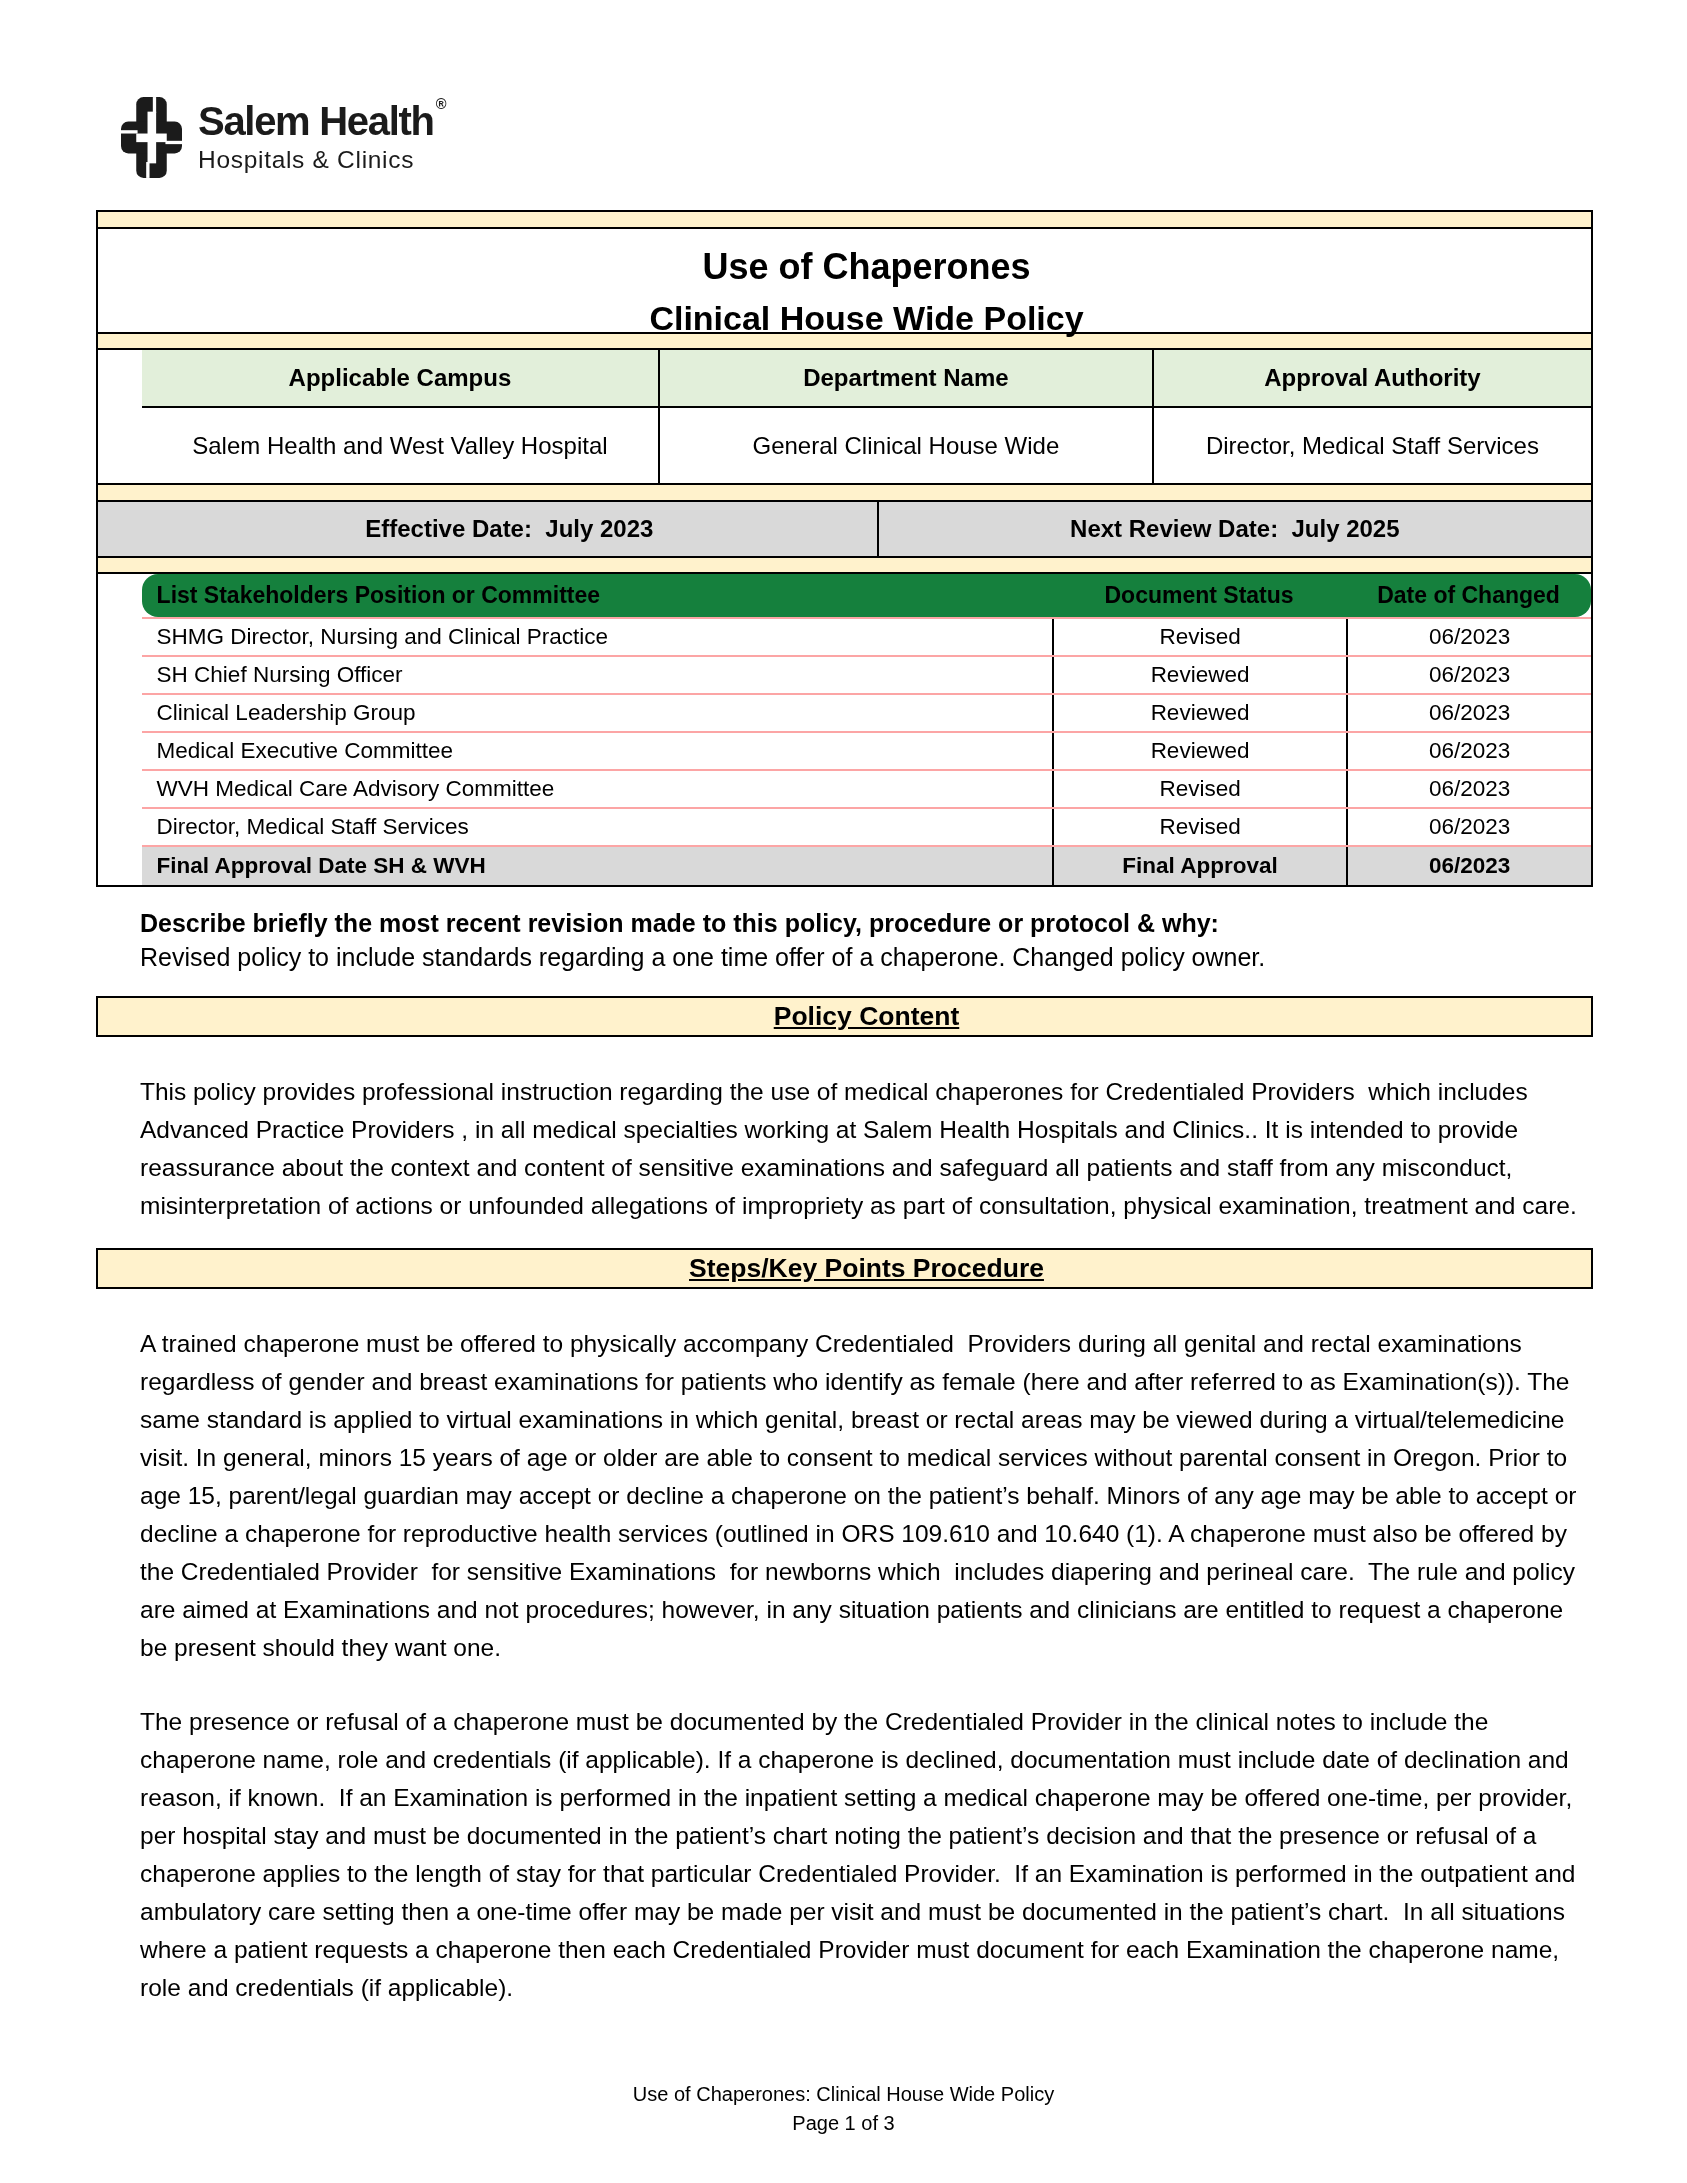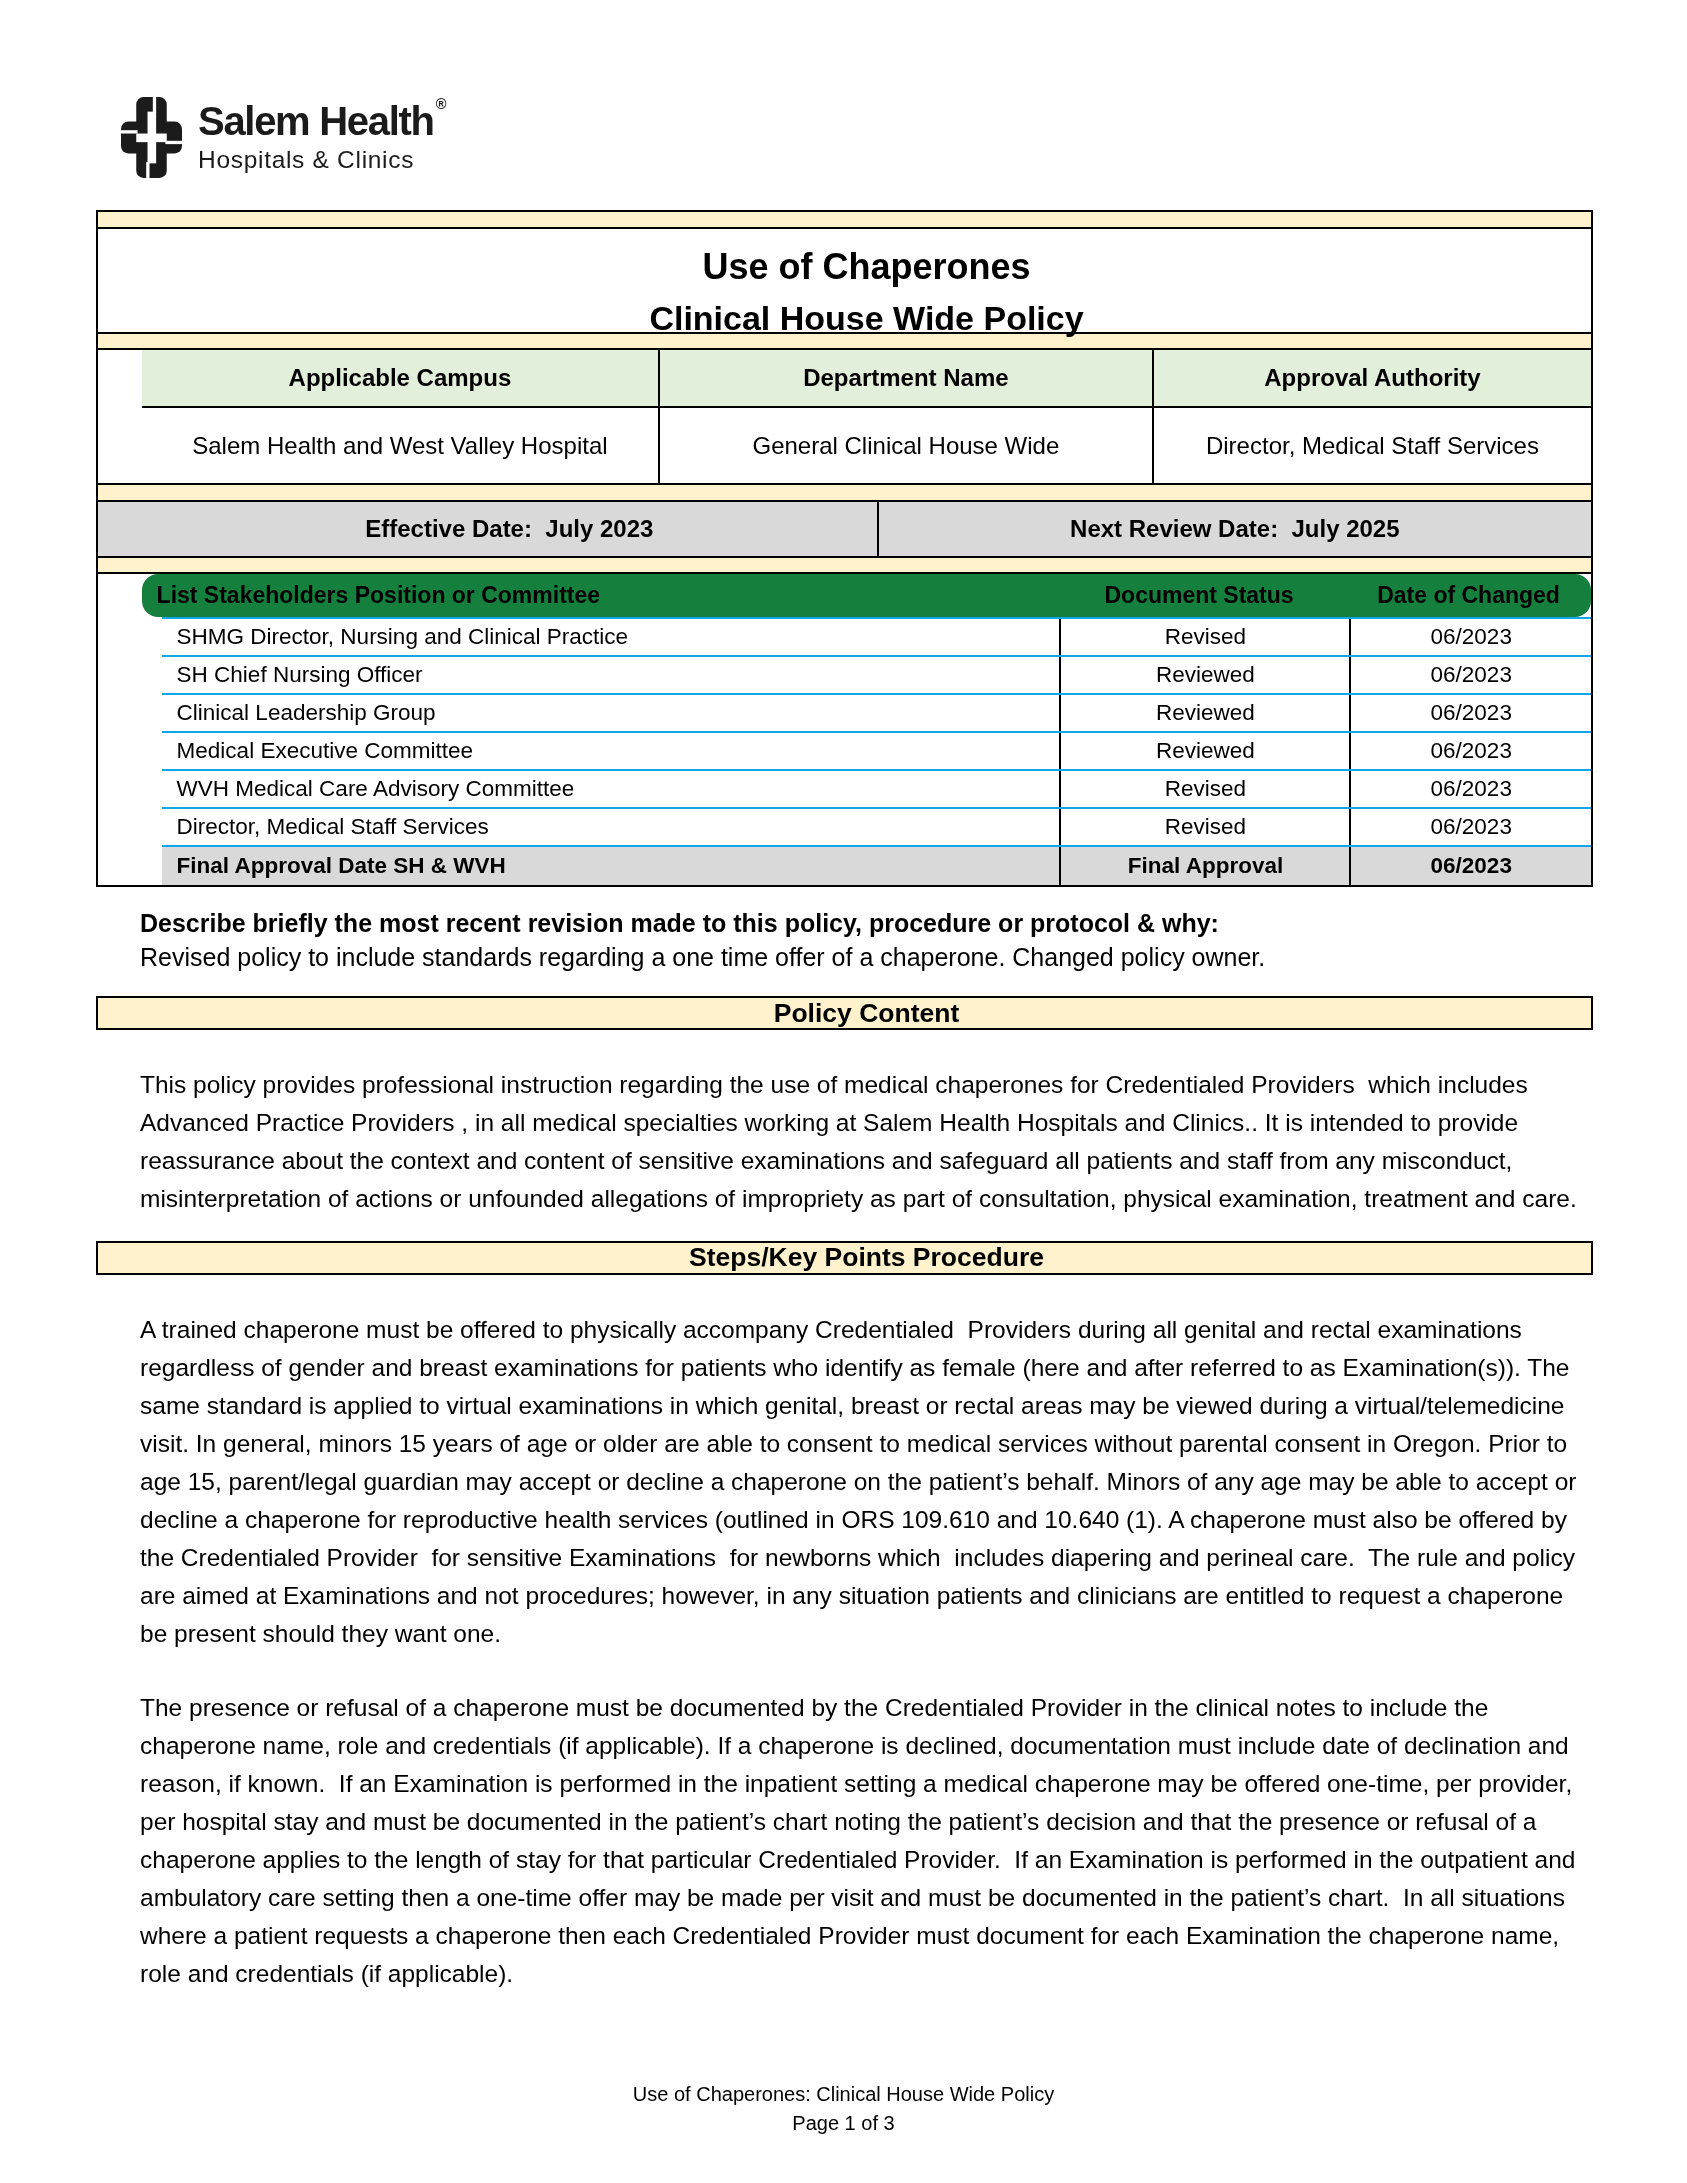--- a/index.html
+++ b/index.html
@@ -31,35 +31,35 @@
   .info-grid{grid-template-columns:35.6% 34.1% 30.3%;}
   .cell{display:flex;align-items:center;justify-content:center;text-align:center;padding:0 9.3px;}
   .vline{border-left:2px solid #000;}
   .info-head{height:56px;background:#E2EFDA;font-weight:bold;font-size:24px;border-bottom:2px solid #000;}
   .info-vals{height:75px;font-size:24px;}
 
   .dates-grid{grid-template-columns:50.7% 49.3%;height:58px;background:#D9D9D9;font-weight:bold;font-size:24px;}
 
   .stake-grid{grid-template-columns:62.8% 20.3% 16.9%;}
   .srow{height:36px;font-size:22.5px;}
-  .srow + .srow{border-top:2px solid #0ea5e9;margin-left:20px;}
+  .srow + .srow{border-top:2px solid #fca5a5;}
   .stake-head{height:43px;background:#15803d;font-weight:bold;font-size:23px;border-radius:16px;}
   .stake-head .cell{justify-content:center;}
   .stake-head .cell.first{justify-content:flex-start;padding-left:37px;text-align:left;}
   .srow .cell.first{justify-content:flex-start;padding-left:14.6px;text-align:left;}
   .final-row{height:38px;background:#D9D9D9;font-weight:bold;}
 
   
   .revision{margin-top:18.5px;font-size:25px;line-height:34px;}
   .revision .lbl{font-weight:bold;margin:0;}
   .revision .txt{margin:0;}
 
-  .banner{border:2px solid #000;background:#FFF2CC;height:34px;margin-top:22.5px;
+  .banner{border:2px solid #000;background:#FFF2CC;height:41px;margin-top:22.5px;
           display:flex;align-items:center;justify-content:center;
-          font-size:26.5px;font-weight:bold;box-sizing:border-box;}
+          font-size:26.5px;font-weight:bold;box-sizing:border-box;text-decoration:underline;}
 
   .body-par{margin:36px 0 0 0;font-size:24.5px;line-height:38px;white-space:pre-wrap;}
 
   
   .doc-footer{position:absolute;left:0;bottom:45px;width:100%;text-align:center;
               font-size:20px;line-height:29px;}
 </style>
 </head>
 <body>
 

